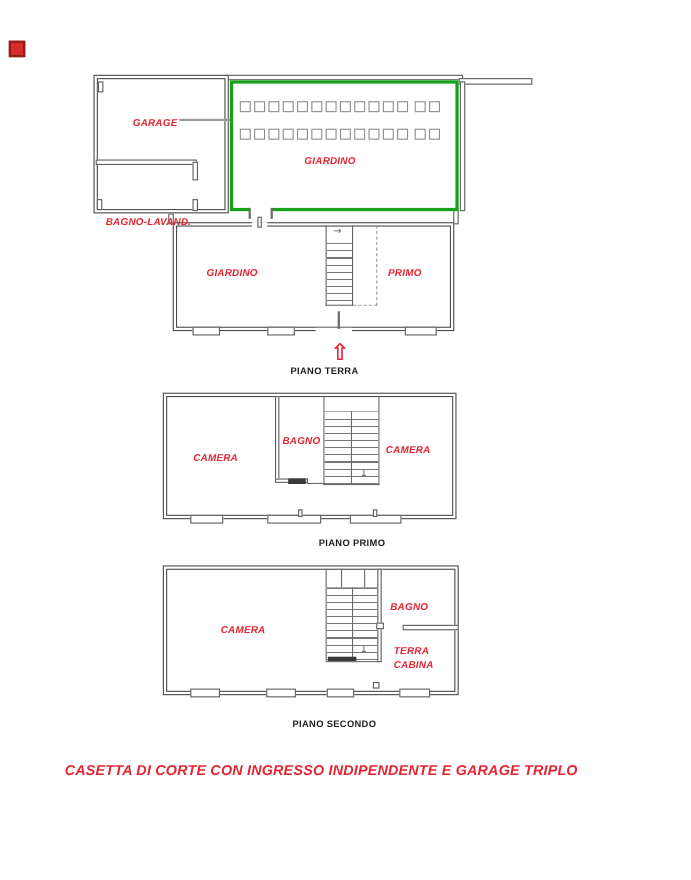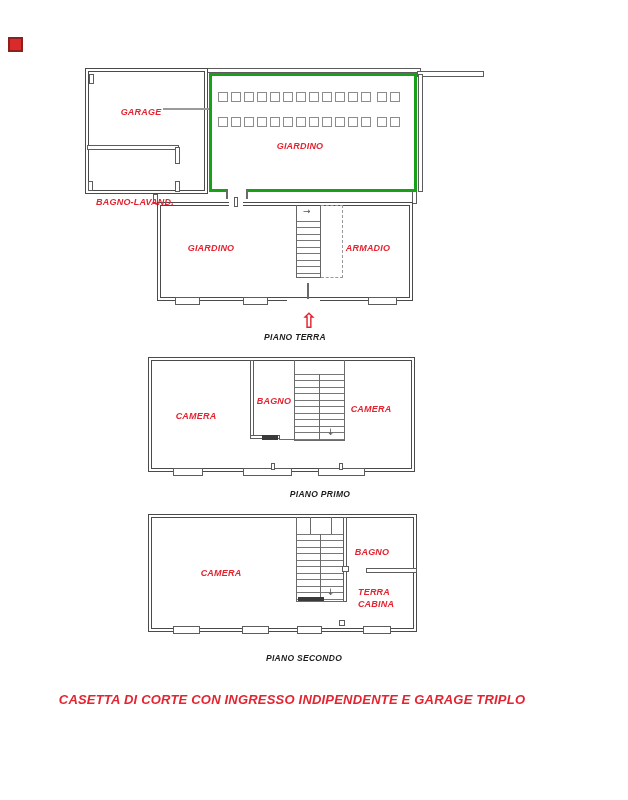--- a/index.html
+++ b/index.html
@@ -9,21 +9,21 @@
   .line{position:absolute;background:#6a6a6a;}
   .lightline{position:absolute;background:#9a9a9a;}
   .block{position:absolute;border:4px double #4a4a4a;box-sizing:border-box;background:#fff;}
   .green-rect{position:absolute;border:3px solid var(--garden-green,#18a018);box-sizing:border-box;background:#fff;}
   .window{position:absolute;background:#fff;border:1px solid #5c5c5c;box-sizing:border-box;}
   .whitepatch{position:absolute;background:#fff;}
   .darkbar{position:absolute;background:#3a3a3a;}
   .rlabel{position:absolute;transform:translate(-50%,-50%);color:var(--label-red,#e42430);
           font-weight:bold;font-style:italic;font-size:9px;line-height:1.15;white-space:nowrap;letter-spacing:.2px;}
   .caption{position:absolute;transform:translate(-50%,-50%);color:var(--text-black,#1d1d1d);
-          font-weight:bold;font-style:italic;font-size:8.5px;line-height:1;white-space:nowrap;letter-spacing:.3px;}
+          font-weight:bold;font-size:8.5px;line-height:1;white-space:nowrap;letter-spacing:.3px;}
   .title{position:absolute;transform:translate(-50%,-50%);color:var(--label-red,#e42430);
           font-weight:bold;font-style:italic;font-size:13px;line-height:1.2;white-space:nowrap;letter-spacing:.2px;}
   .treads{position:absolute;background:repeating-linear-gradient(to bottom,#777 0 1px,transparent 1px 6.5px);}
   .dashedbox{position:absolute;border:1px dashed #999;border-left:none;box-sizing:border-box;}
   .pavrow{position:absolute;display:flex;gap:3px;}
   .pavrow>div{width:10px;height:10px;border:1px solid #8c8c8c;box-sizing:border-box;background:#fff;flex:0 0 auto;}
   .pavrow>div:nth-child(13){margin-left:3px;}
   .uparrow{position:absolute;transform:translate(-50%,-50%);color:var(--label-red,#e42430);
           font-family:"DejaVu Sans",sans-serif;font-size:21px;font-weight:bold;line-height:1;}
   .smallarrow{position:absolute;color:#555;font-family:"DejaVu Sans",sans-serif;font-size:9px;line-height:1;}
@@ -97,21 +97,21 @@
   <div class="window" style="left:175px;top:297px;width:25px;height:8px;"></div>
   <div class="window" style="left:243px;top:297px;width:25px;height:8px;"></div>
   <div class="whitepatch" style="left:287px;top:298px;width:33px;height:7px;"></div>
   <div class="line" style="left:307px;top:283px;width:2px;height:16px;"></div>
   <div class="window" style="left:368px;top:297px;width:29px;height:8px;"></div>
 
   <div class="rlabel" style="left:141px;top:112px;">GARAGE</div>
   <div class="rlabel" style="left:135px;top:174px;margin-top:28px;">BAGNO-LAVAND.</div>
   <div class="rlabel" style="left:300px;top:146px;z-index:4;">GIARDINO</div>
   <div class="rlabel" style="left:211px;top:248px;">GIARDINO</div>
-  <div class="rlabel" style="left:368px;top:248px;">ARMADIO</div>
+  <div class="rlabel" style="left:368px;top:248px;">PRIMO</div>
 
   <div class="uparrow" style="left:309px;top:321px;">⇧</div>
   <div class="caption" style="left:295px;top:337px;">PIANO TERRA</div>
 
   <div class="block" style="left:148px;top:357px;width:267px;height:115px;"></div>
   <div class="wall" style="left:250px;top:360px;width:4px;height:78px;"></div>
   <div class="wall" style="left:250px;top:435px;width:30px;height:4px;"></div>
   <div class="darkbar" style="left:262px;top:435px;width:16px;height:5px;"></div>
   <div class="line" style="left:279px;top:439px;width:17px;height:1px;"></div>
   <div class="line" style="left:294px;top:360px;width:1px;height:81px;"></div>

